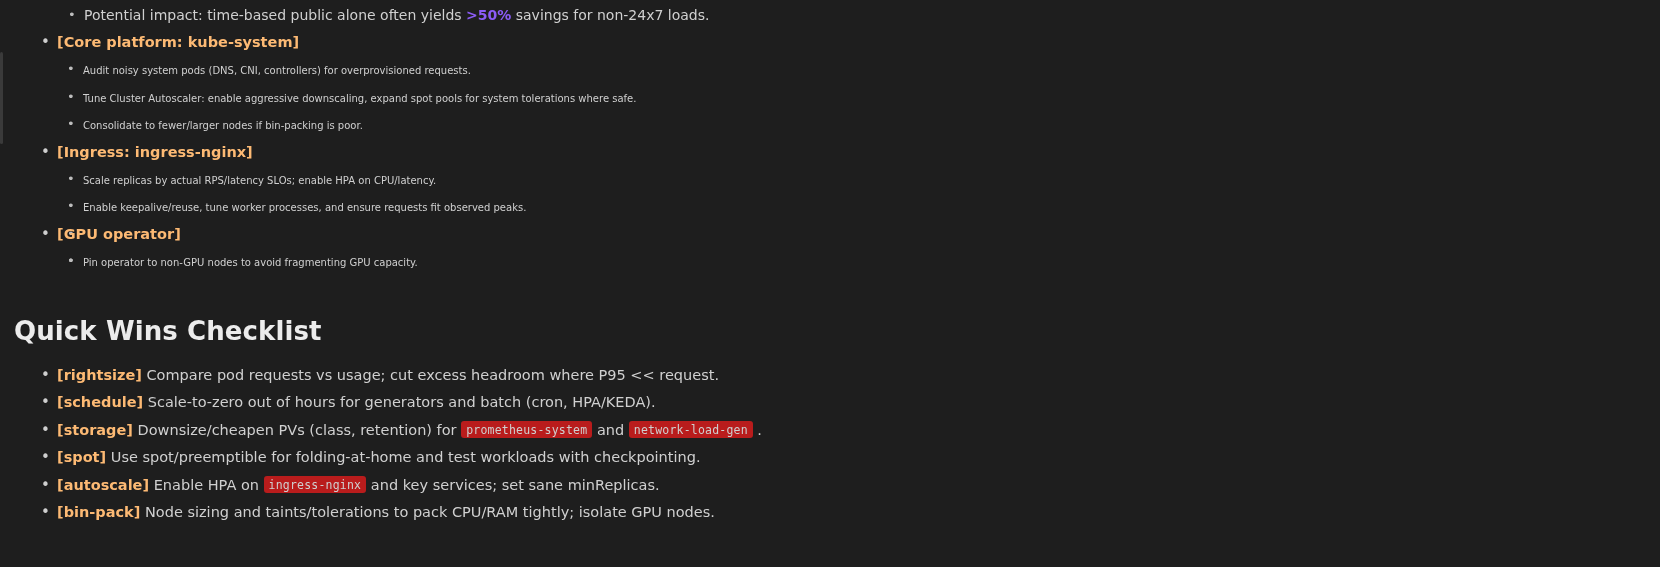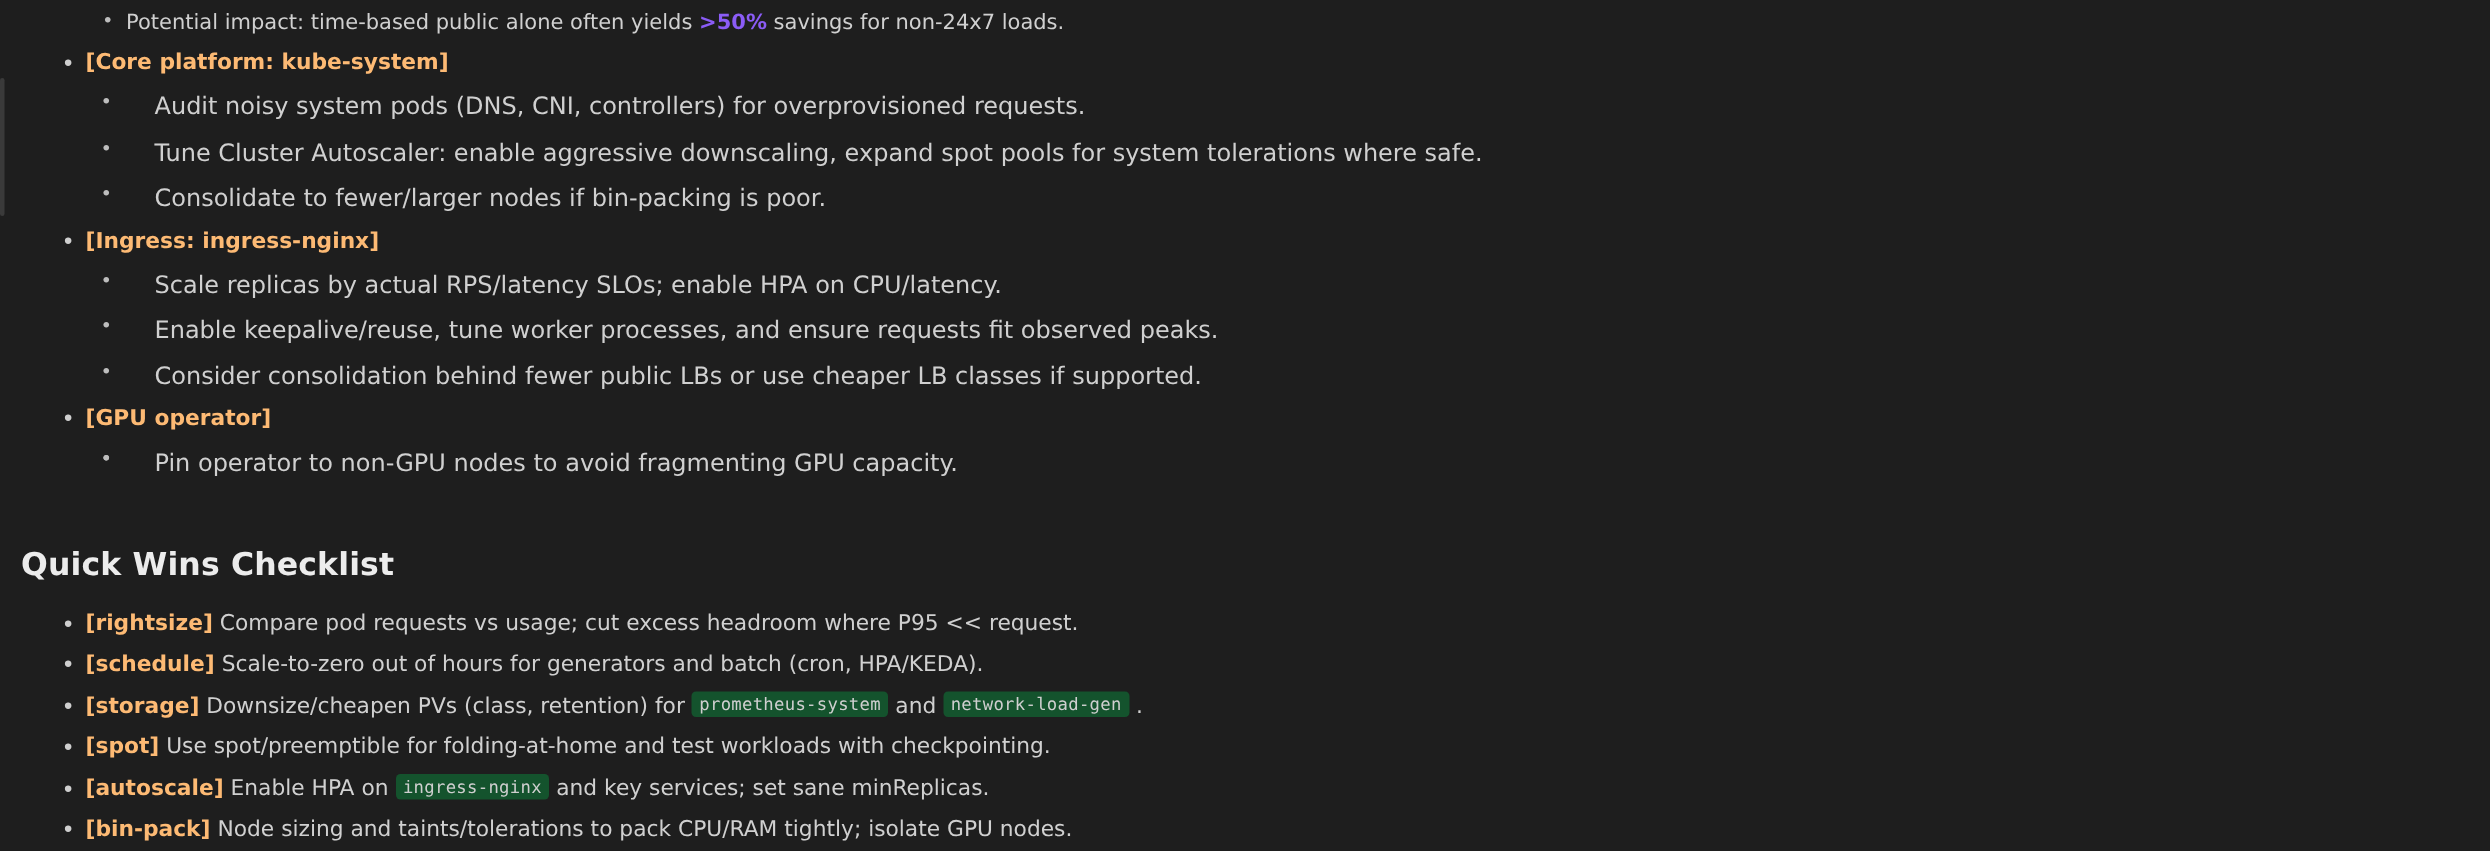--- a/index.html
+++ b/index.html
@@ -62,50 +62,49 @@
   }
   ul.lvl2 > li > .bullet {
     position: absolute;
     left: 10px;
     top: 0;
     color: #bdbdbd;
     font-size: 13px;
     line-height: 1.55;
   }
   ul.lvl2 > li .txt {
-    font-size: 16px;
+    font-size: 10px;
     color: #d0d0d0;
-    margin-left: 20px;
   }
   .lbl {
     font-weight: bold;
     color: #fdba74;
   }
   .bold {
     font-weight: bold;
     color: #8b5cf6;
   }
   h2.section-title {
-    font-size: 21px;
+    font-size: 26px;
     font-weight: bold;
     color: #ececec;
     margin: 0;
     padding: 0;
     letter-spacing: 0.1px;
   }
   .section-gap {
     height: 34px;
   }
   .section-after {
     height: 14px;
   }
   code.inline {
     font-family: "DejaVu Sans Mono", "Liberation Mono", monospace;
     font-size: 11.5px;
-    background: #14532d;
+    background: #b91c1c;
     color: #cfcfcf;
     padding: 1.5px 5px;
     border-radius: 3px;
     letter-spacing: 0.2px;
     vertical-align: 1px;
   }
   .topline {
     padding-left: 70px;
     padding-top: 5px;
     font-size: 14px;
@@ -174,21 +173,20 @@
           <li>
             <span class="bullet">•</span>
             <span class="txt">Scale replicas by actual RPS/latency SLOs; enable HPA on CPU/latency.</span>
           </li>
           <li>
             <span class="bullet">•</span>
             <span class="txt">Enable keepalive/reuse, tune worker processes, and ensure requests fit observed peaks.</span>
           </li>
           <li>
             <span class="bullet">•</span>
-            <span class="txt">Consider consolidation behind fewer public LBs or use cheaper LB classes if supported.</span>
           </li>
         </ul>
       </li>
 
       <li>
         <span class="bullet">•</span>
         <span class="lbl">[GPU operator]</span>
         <ul class="lvl2">
           <li>
             <span class="bullet">•</span>

